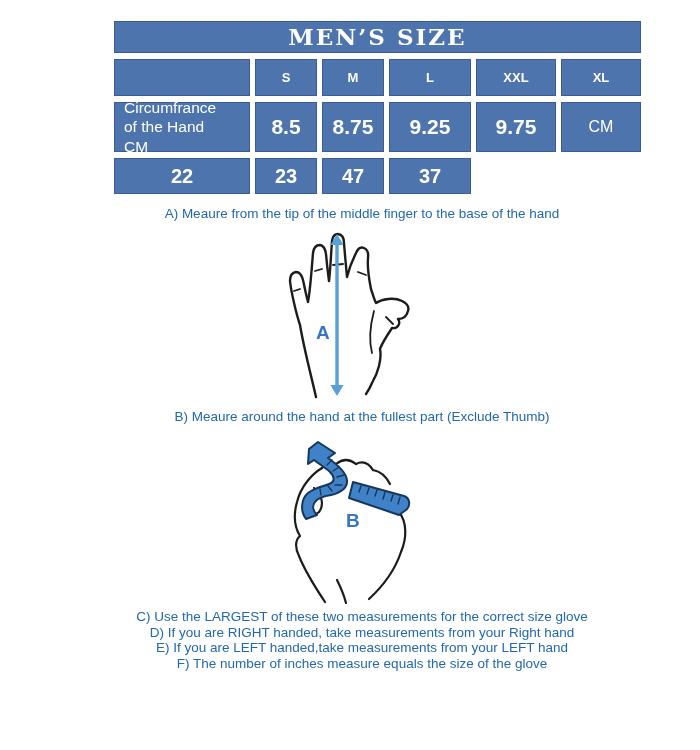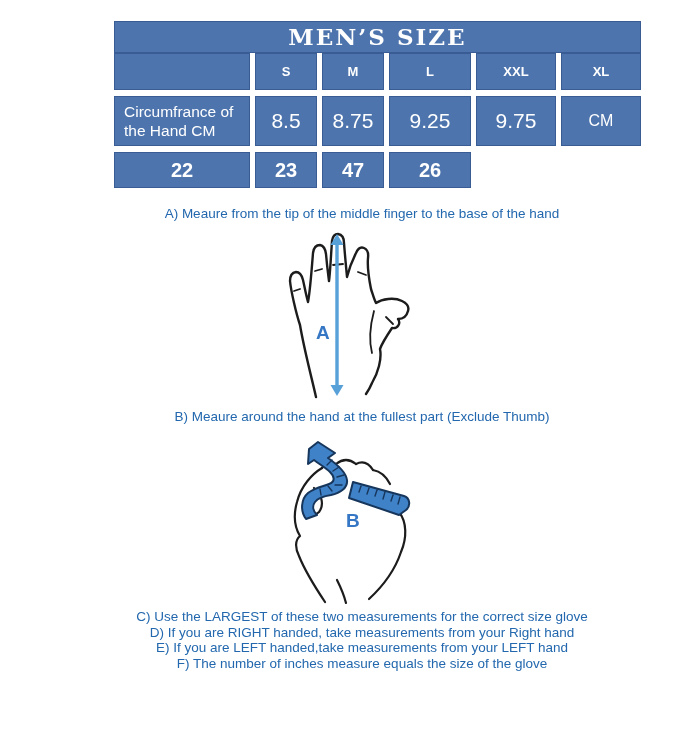--- a/index.html
+++ b/index.html
@@ -7,36 +7,37 @@
   .page {
     position:relative; width:700px; height:750px; background:#ffffff;
     font-family:"Liberation Sans", sans-serif; overflow:hidden;
   }
   
   .tbl { position:absolute; left:114px; top:21px; width:527px; }
   .tbl-title {
     width:527px; height:32px; background:#4d74ad; border:1px solid #3a5c94;
     color:#fff; text-align:center; line-height:30px;
     font-family:"DejaVu Serif", serif; font-weight:700; font-size:23px; letter-spacing:2px;
+    margin-bottom:6px;
   }
   .grid {
     display:grid;
     grid-template-columns:136px 62px 62px 82px 80px 80px;
     grid-template-rows:37px 50px 36px;
     column-gap:5px; row-gap:6px;
   }
   .cell {
     background:#4d74ad; border:1px solid #3a5c94; color:#fff;
     display:flex; align-items:center; justify-content:center;
   }
   .cell.hdr  { font-weight:bold; font-size:13px; }
-  .cell.lbl  { justify-content:flex-start; padding-left:9px; padding-right:8px;
+  .cell.lbl  { justify-content:flex-start; padding-left:9px; padding-right:18px;
                font-size:15.5px; line-height:1.25; text-align:left; }
   .cell.lblc { font-size:16px; }
-  .cell.v1   { font-weight:normal; font-size:21px; }
+  .cell.v1   { font-weight:bold; font-size:21px; }
   .cell.v2   { font-weight:bold; font-size:20px; }
   
   .note {
     position:absolute; left:12px; width:700px; text-align:center;
     color:#2368ae; font-size:13.5px; line-height:15.6px;
   }
   .note-a { top:206px; }
   .note-b { top:409px; }
   .notes-cf { top:609px; }
   
@@ -66,21 +67,21 @@
       <div class="cell lbl">Circumfrance of the Hand CM</div>
       <div class="cell v1">8.5</div>
       <div class="cell v1">8.75</div>
       <div class="cell v1">9.25</div>
       <div class="cell v1">9.75</div>
 
       <div class="cell lblc">CM</div>
       <div class="cell v2">22</div>
       <div class="cell v2">23</div>
       <div class="cell v2">47</div>
-      <div class="cell v2">26</div>
+      <div class="cell v2">37</div>
     </div>
   </div>
 
   <div class="note note-a">A) Meaure from the tip of the middle finger to the base of the hand</div>
 
   <svg class="hand-a" width="170" height="178" viewBox="0 0 170 178">
     <g fill="#ffffff" stroke="#1c1c1c" stroke-width="2.4" stroke-linecap="round" stroke-linejoin="round">
       <path d="M 46 166
                C 42 148 34 118 30 94
                C 26 82 21 60 20 50

